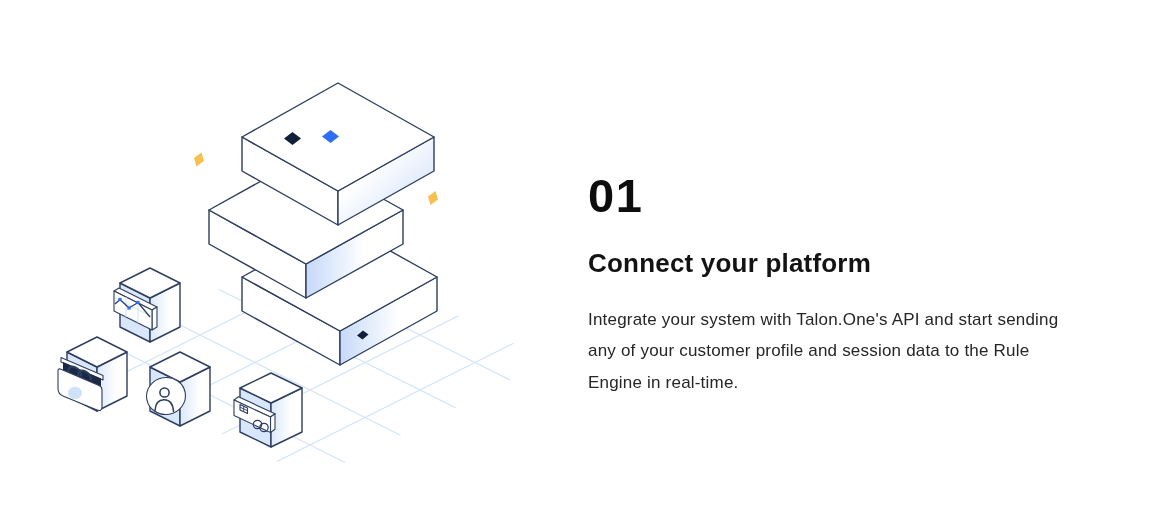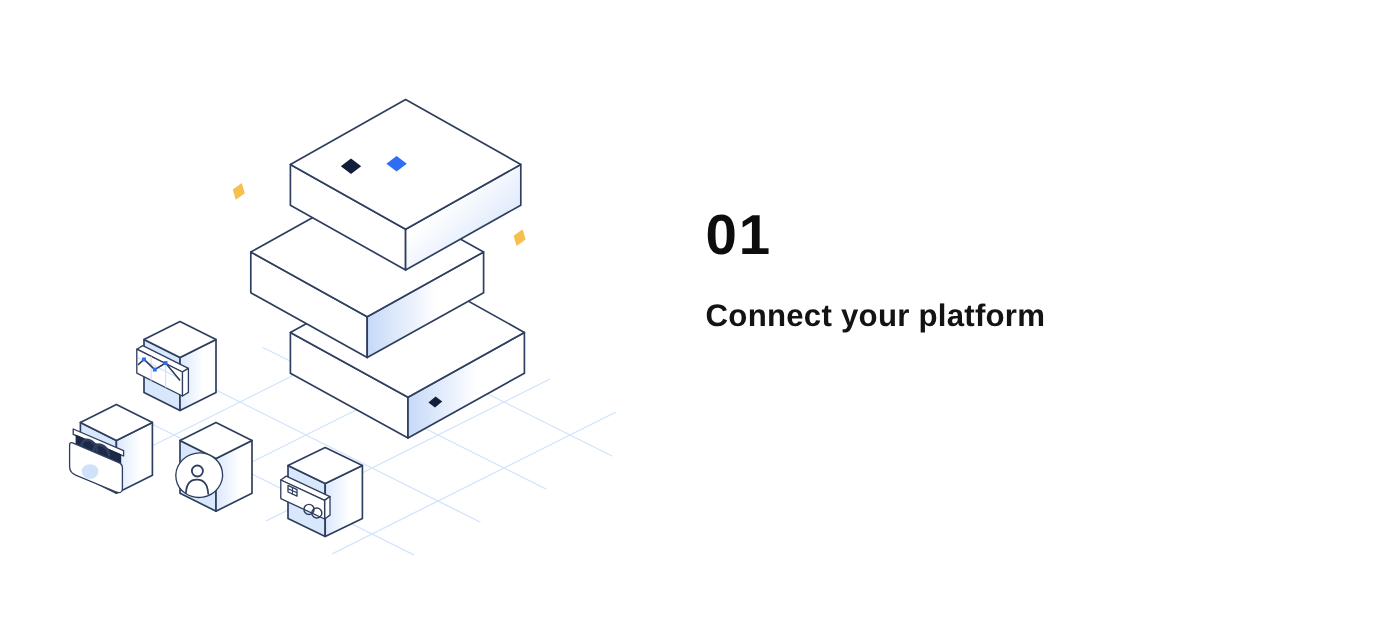--- a/index.html
+++ b/index.html
@@ -138,13 +138,14 @@
     <line x1="240" y1="407.2" x2="247.5" y2="410.7" stroke="#2e3e5e" stroke-width="0.9"></line>
     <circle cx="257.5" cy="424.5" r="4.2" fill="none" stroke="#2e3e5e" stroke-width="1.2"></circle>
     <circle cx="264" cy="427.5" r="4.2" fill="none" stroke="#2e3e5e" stroke-width="1.2"></circle>
   </g>
 </svg>
 </div>
 
 <div class="content">
   <div class="step-number">01</div>
   <h2 class="step-title">Connect your platform</h2>
+  <p class="step-description">Integrate your system with Talon.One's API and start sending any of your customer profile and session data to the Rule Engine in real-time.</p>
 </div>
 
 </body></html>

